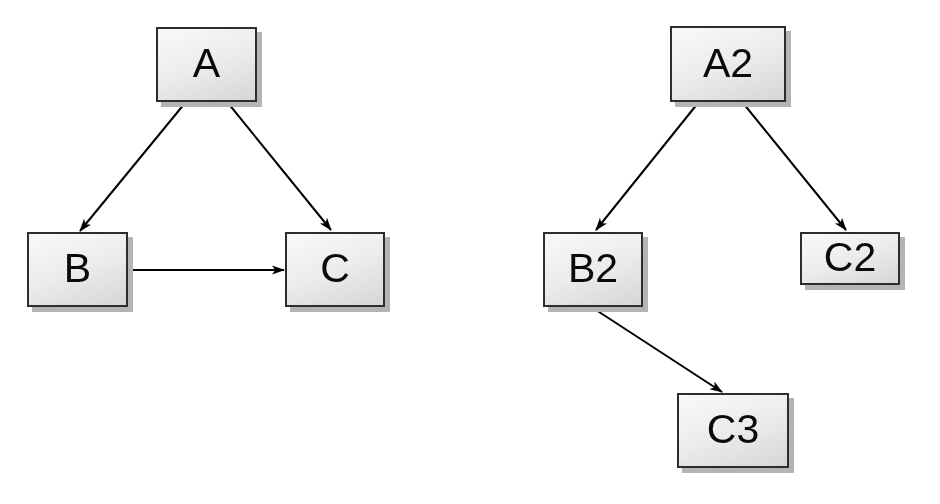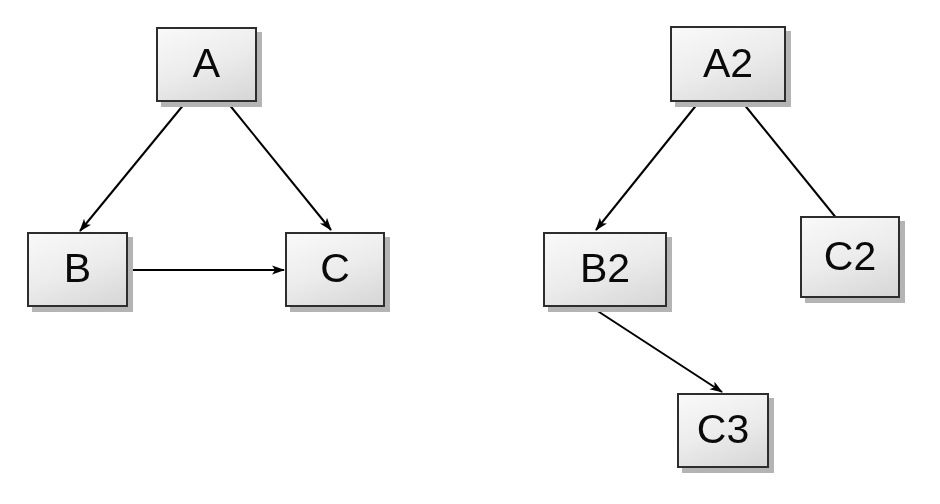--- a/index.html
+++ b/index.html
@@ -88,23 +88,23 @@
       </div>
       <div class="node" style="left: 27px; top: 232px; width: 101px; height: 75px;">
         <span class="node-label">B</span>
       </div>
       <div class="node" style="left: 285px; top: 232px; width: 100px; height: 75px;">
         <span class="node-label">C</span>
       </div>
       <div class="node" style="left: 670px; top: 26px; width: 116px; height: 76px;">
         <span class="node-label">A2</span>
       </div>
-      <div class="node" style="left: 543px; top: 232px; width: 124px; height: 75px;">
+      <div class="node" style="left: 543px; top: 232px; width: 100px; height: 75px;">
         <span class="node-label">B2</span>
       </div>
-      <div class="node" style="left: 800px; top: 216px; width: 100px; height: 82px;">
+      <div class="node" style="left: 800px; top: 232px; width: 100px; height: 53px;">
         <span class="node-label">C2</span>
       </div>
-      <div class="node" style="left: 677px; top: 393px; width: 92px; height: 75px;">
+      <div class="node" style="left: 677px; top: 393px; width: 112px; height: 75px;">
         <span class="node-label">C3</span>
       </div>
     </div>
 </div>
 
 </body></html>

